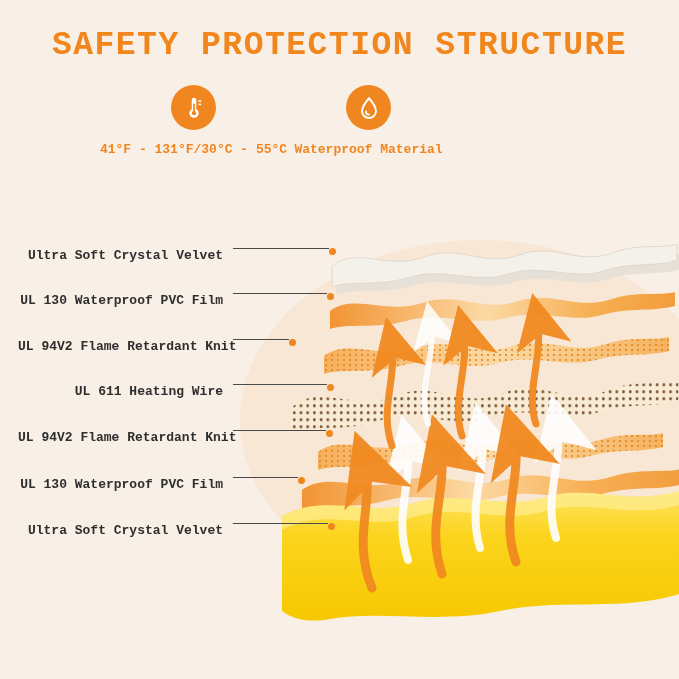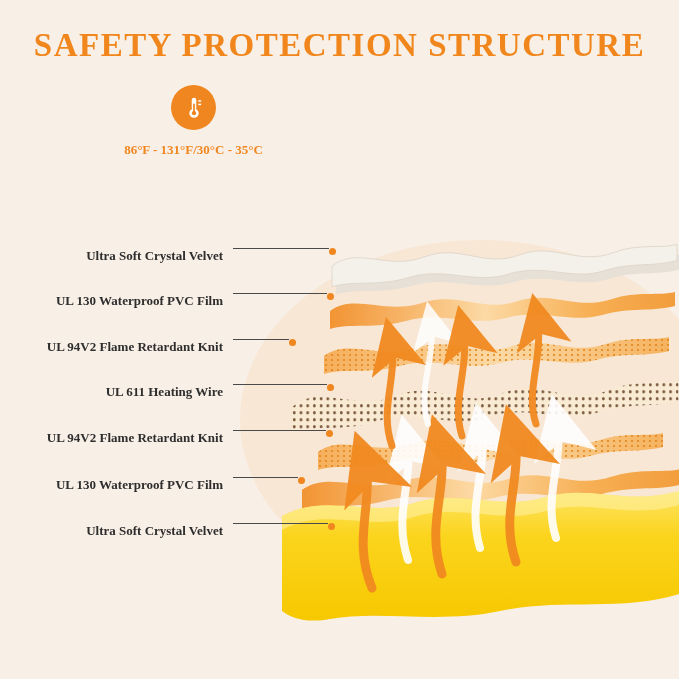--- a/index.html
+++ b/index.html
@@ -1,19 +1,19 @@
 <!DOCTYPE html>
 <html><head>
 <meta charset="utf-8">
 <style>
   html,body { margin:0; padding:0; }
   .page {
     position:relative; width:679px; height:679px; overflow:hidden;
     background:#f8efe6;
-    font-family:Liberation Serif, serif;
+    font-family:Liberation Mono, monospace;
   }
   .title {
     position:absolute; top:27px; left:0; width:100%; margin:0;
     text-align:center; font-size:33px; font-weight:bold;
     color:#f0861c; letter-spacing:1.5px;
   }
   .features { position:absolute; top:85px; left:106px; display:flex; z-index:3; }
   .feature { width:175px; display:flex; flex-direction:column; align-items:center; }
   .feature-circle {
     width:45px; height:45px; border-radius:50%; background:#f0861f;
@@ -47,21 +47,30 @@
       <div class="feature-circle">
         <svg width="26" height="26" viewBox="0 0 24 24" fill="none">
           <rect x="9.9" y="2.6" width="4.2" height="11.4" rx="2.1" fill="#ffffff"></rect>
           <circle cx="12" cy="16.8" r="4.3" fill="#ffffff"></circle>
           <circle cx="12" cy="16.8" r="2" fill="#f0861f"></circle>
           <rect x="11.2" y="8" width="1.6" height="8" fill="#f0861f"></rect>
           <line x1="16" y1="5.5" x2="18.6" y2="5.5" stroke="#ffffff" stroke-width="1.4"></line>
           <line x1="16" y1="8.7" x2="18.6" y2="8.7" stroke="#ffffff" stroke-width="1.4"></line>
         </svg>
       </div>
-      <div class="feature-label">86°F - 131°F/30°C - 35°C</div>
+      <div class="feature-label">41°F - 131°F/30°C - 55°C</div>
+    </div>
+    <div class="feature">
+      <div class="feature-circle">
+        <svg width="26" height="26" viewBox="0 0 24 24" fill="none">
+          <path d="M12,3 C12,3 5.6,10.4 5.6,14.9 a6.4,6.4 0 0 0 12.8,0 C18.4,10.4 12,3 12,3 Z" stroke="#ffffff" stroke-width="1.8" fill="none"></path>
+          <path d="M9.2,15.2 a2.9,2.9 0 0 0 2.9,2.9" stroke="#ffffff" stroke-width="1.6" fill="none" stroke-linecap="round"></path>
+        </svg>
+      </div>
+      <div class="feature-label">Waterproof Material</div>
     </div>
   </div>
 
   <svg class="illustration" viewBox="0 0 679 679">
     <defs>
       <linearGradient id="gO" x1="0" y1="0" x2="1" y2="0">
         <stop offset="0" stop-color="#f29433"></stop>
         <stop offset="0.45" stop-color="#fcd9a4"></stop>
         <stop offset="0.75" stop-color="#f7b055"></stop>
         <stop offset="1" stop-color="#f29d3c"></stop>

